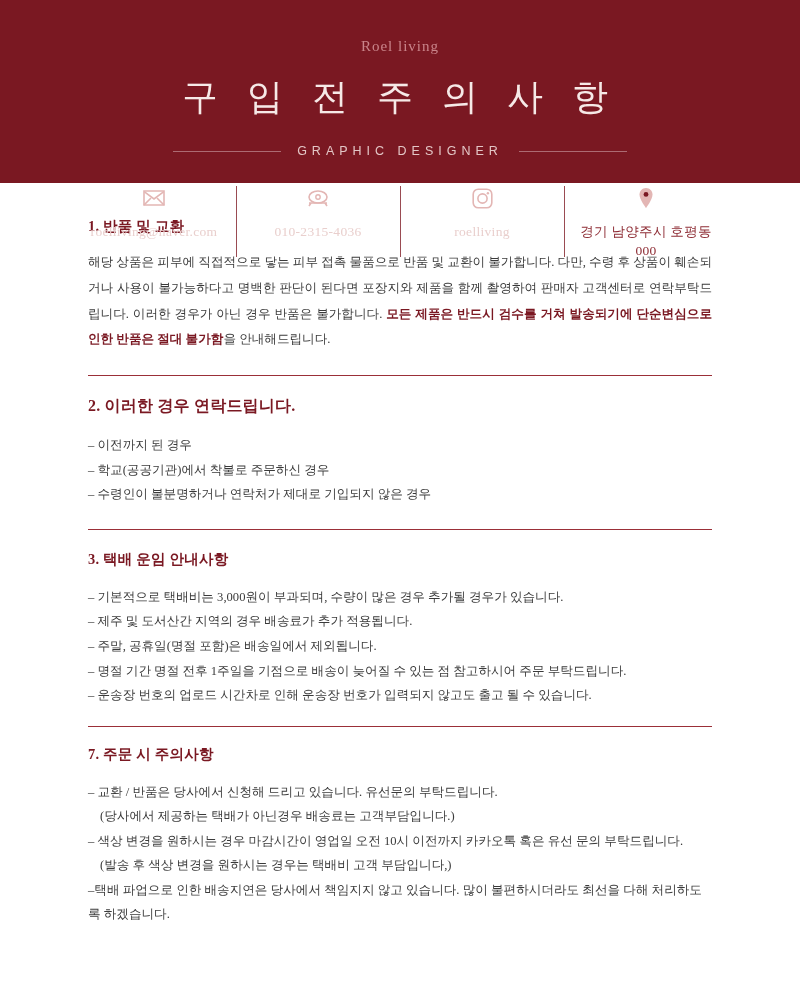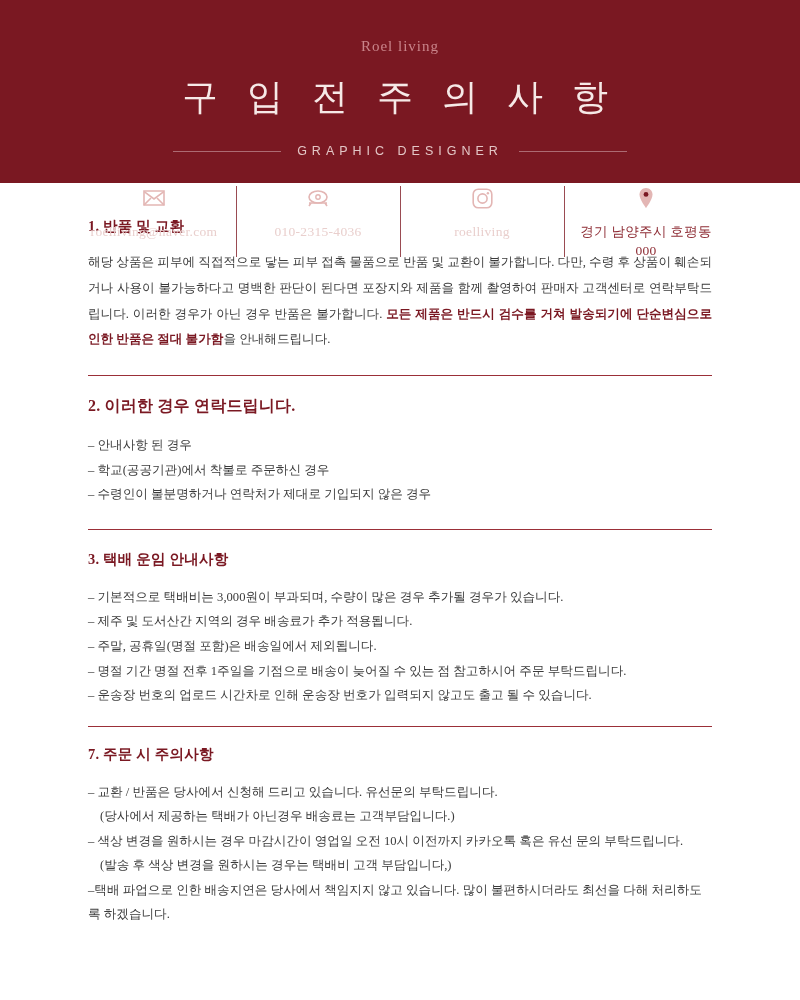--- a/index.html
+++ b/index.html
@@ -208,21 +208,21 @@
   <div class="section">
     <h2 class="sec-title">1. 반품 및 교환</h2>
     <p class="para"><span>해당 상품은 피부에 직접적으로 닿는 피부 접촉 물품으로 반품 및 교환이 불가합니다. 다만, 수령 후 상품이 훼손되거나 사용이 불가능하다고 명백한 판단이 된다면 포장지와 제품을 함께 촬영하여 판매자 고객센터로 연락부탁드립니다. 이러한 경우가 아닌 경우 반품은 불가합니다. </span><span class="hl">모든 제품은 반드시 검수를 거쳐 발송되기에 단순변심으로 인한 반품은 절대 불가함</span><span>을 안내해드립니다.</span></p>
   </div>
 
   <div class="divider"></div>
 
   <div class="section">
     <h2 class="sec-title lg">2. 이러한 경우 연락드립니다.</h2>
     <ul class="bullets">
-      <li>– 안내사항 된 경우</li>
+      <li>– 이전까지 된 경우</li>
       <li>– 학교(공공기관)에서 착불로 주문하신 경우</li>
       <li>– 수령인이 불분명하거나 연락처가 제대로 기입되지 않은 경우</li>
     </ul>
   </div>
 
   <div class="divider"></div>
 
   <div class="section">
     <h2 class="sec-title">3. 택배 운임 안내사항</h2>
     <ul class="bullets">

